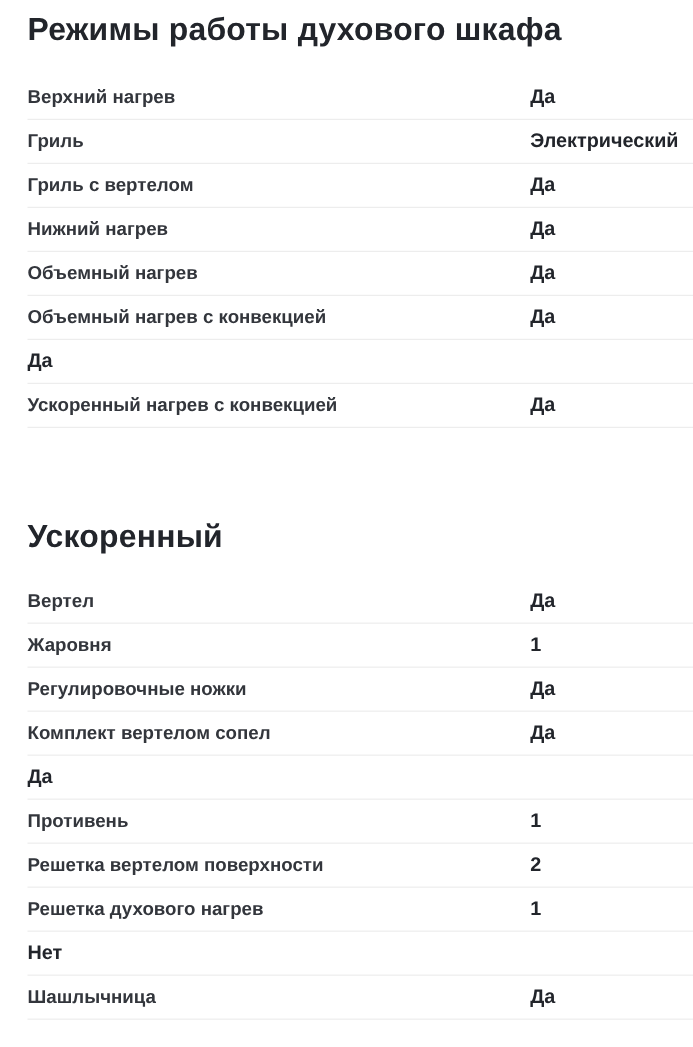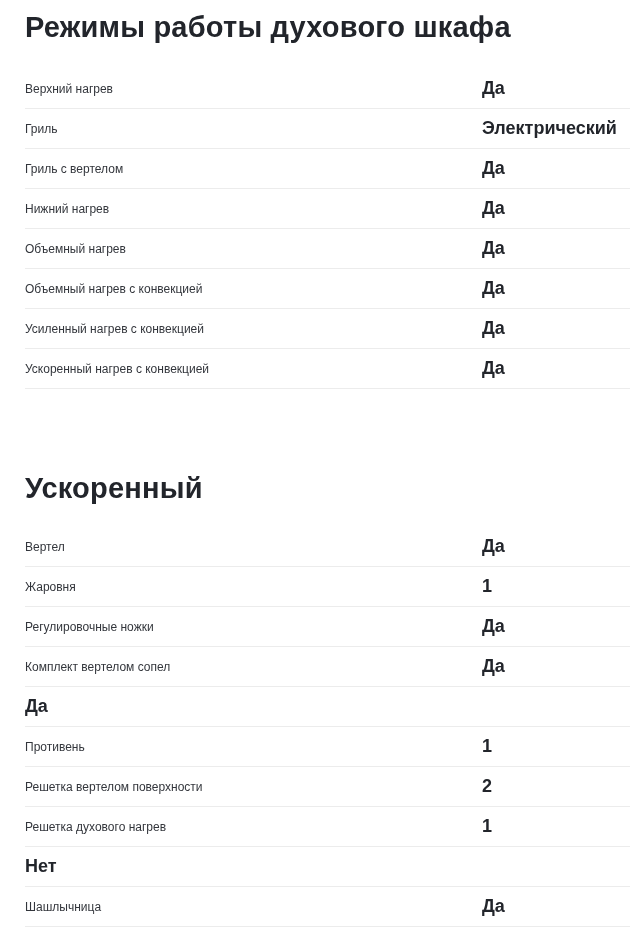--- a/index.html
+++ b/index.html
@@ -37,22 +37,22 @@
   }
   .rows{width:100%;}
   .row{
     display:grid;
     grid-template-columns:457px 1fr;
     align-items:center;
     height:40px;
     border-bottom:1px solid var(--divider);
   }
   .label{
-    font-size:12px;
-    font-weight:400;
+    font-size:17px;
+    font-weight:700;
     color:var(--label);
     white-space:nowrap;
   }
   .value{
     font-size:18px;
     font-weight:700;
     color:var(--value);
     white-space:nowrap;
   }
 </style>
@@ -88,21 +88,20 @@
     <div class="label">Объемный нагрев</div>
     <div class="value">Да</div>
   </div>
 
   <div class="row">
     <div class="label">Объемный нагрев с конвекцией</div>
     <div class="value">Да</div>
   </div>
 
   <div class="row">
-    <div class="label">Усиленный нагрев с конвекцией</div>
     <div class="value">Да</div>
   </div>
 
   <div class="row">
     <div class="label">Ускоренный нагрев с конвекцией</div>
     <div class="value">Да</div>
   </div>
 </div>
   </section>
 

